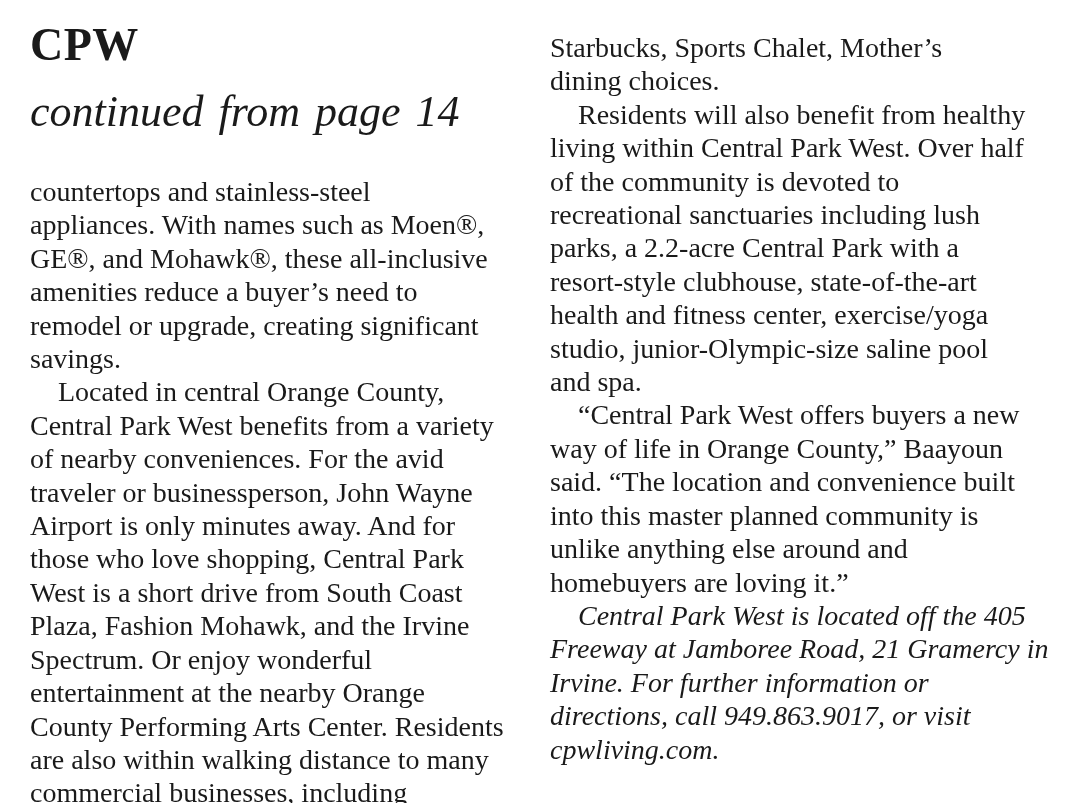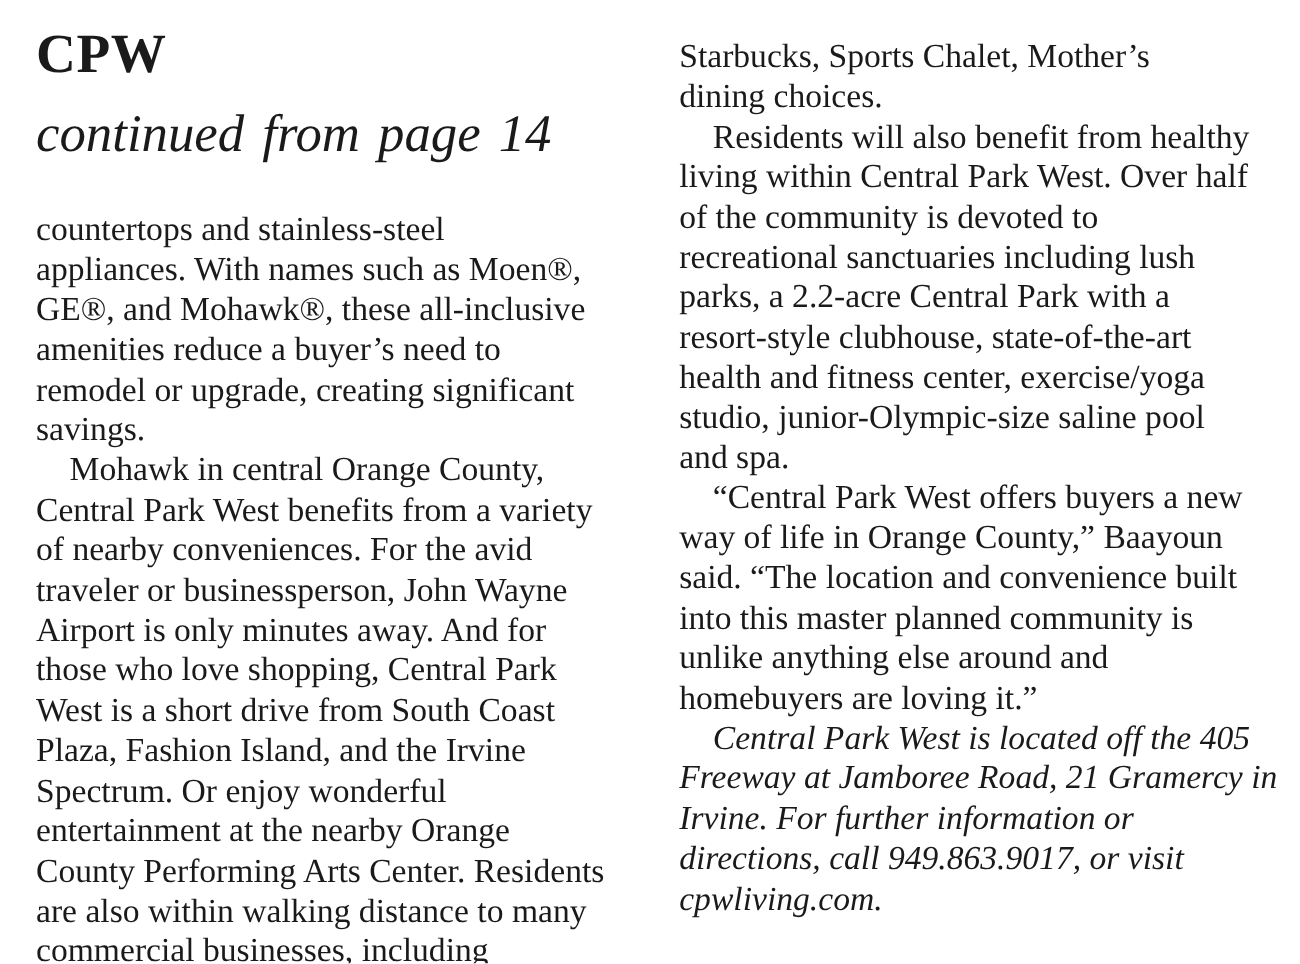--- a/index.html
+++ b/index.html
@@ -41,21 +41,21 @@
     position: absolute;
     font-size: 28px;
     line-height: 33.4px;
   }
   .col-left-body {
     left: 30px;
     top: 175px;
     width: 508px;
   }
   .col-right-body {
-    left: 566px;
+    left: 550px;
     top: 31px;
     width: 512px;
   }
   .line {
     white-space: nowrap;
   }
   .line.indent {
     padding-left: 28px;
   }
   .line.italic {
@@ -71,28 +71,28 @@
 
   <div class="continuation">continued from page 14</div>
 
   <div class="body-text col-left-body">
       <div class="line">countertops and stainless-steel</div>
       <div class="line">appliances. With names such as Moen®,</div>
       <div class="line">GE®, and Mohawk®, these all-inclusive</div>
       <div class="line">amenities reduce a buyer’s need to</div>
       <div class="line">remodel or upgrade, creating significant</div>
       <div class="line">savings.</div>
-      <div class="line indent">Mohawk in central Orange County,</div>
+      <div class="line indent">Located in central Orange County,</div>
       <div class="line">Central Park West benefits from a variety</div>
       <div class="line">of nearby conveniences. For the avid</div>
       <div class="line">traveler or businessperson, John Wayne</div>
       <div class="line">Airport is only minutes away. And for</div>
       <div class="line">those who love shopping, Central Park</div>
       <div class="line">West is a short drive from South Coast</div>
-      <div class="line">Plaza, Fashion Island, and the Irvine</div>
+      <div class="line">Plaza, Fashion Mohawk, and the Irvine</div>
       <div class="line">Spectrum. Or enjoy wonderful</div>
       <div class="line">entertainment at the nearby Orange</div>
       <div class="line">County Performing Arts Center. Residents</div>
       <div class="line">are also within walking distance to many</div>
       <div class="line">commercial businesses, including</div>
     </div>
 
   <div class="body-text col-right-body">
       <div class="line">Starbucks, Sports Chalet, Mother’s</div>
       <div class="line">dining choices.</div>

